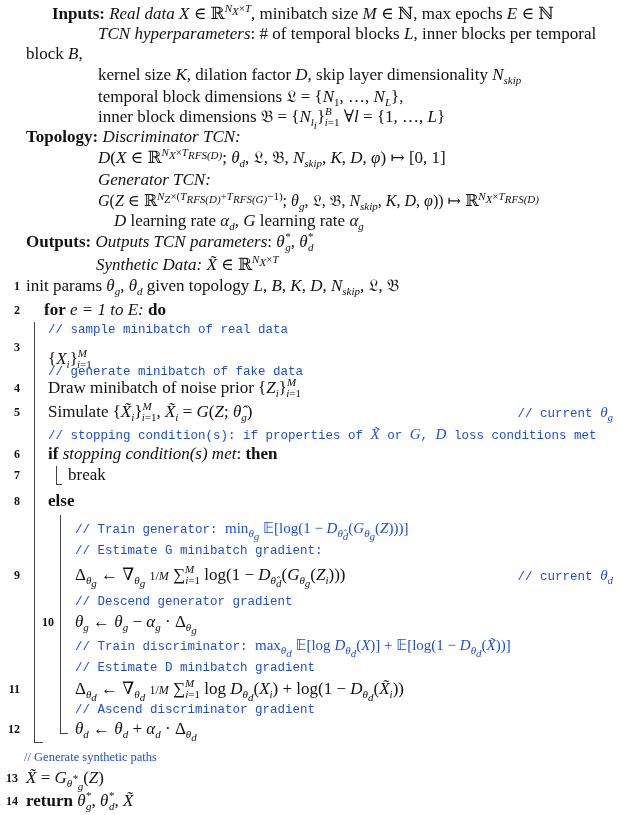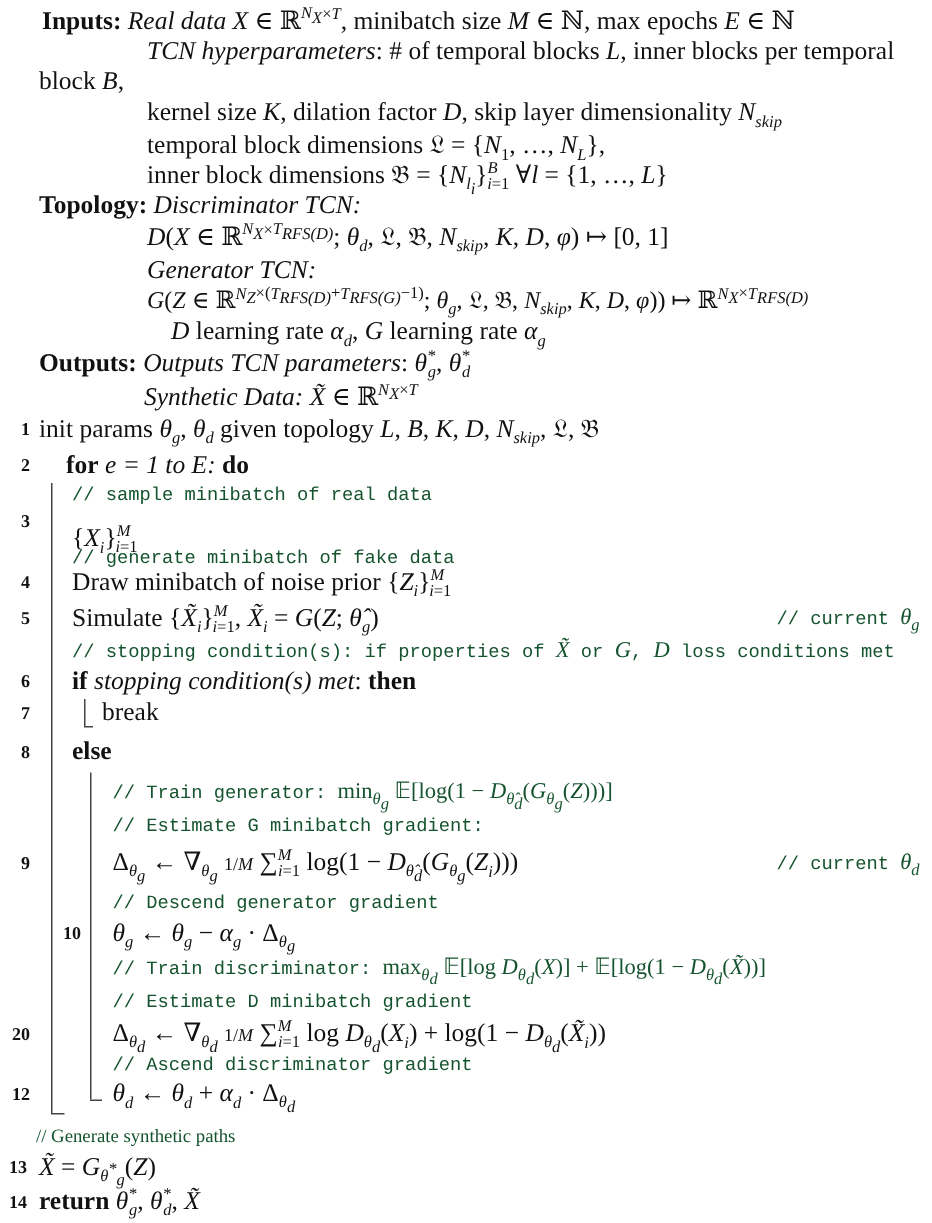--- a/index.html
+++ b/index.html
@@ -6,30 +6,30 @@
   body {
     width: 621px; height: 815px; position: relative; overflow: hidden;
     font-family: "Liberation Serif", "DejaVu Serif", serif;
     color: #111; font-size: 17px;
   }
   .row { position: absolute; white-space: nowrap; line-height: 20px; }
   .ln { position: absolute; width: 20px; text-align: right; font-size: 12px; font-weight: bold; color: #111; line-height: 20px; }
   .b { font-weight: bold; }
   .i { font-style: italic; }
   .m { font-style: italic; }
-  .cm { font-family: "Liberation Mono", "DejaVu Sans Mono", monospace; font-size: 12.5px; color: #14532d; }
+  .cm { font-family: "Liberation Mono", "DejaVu Sans Mono", monospace; font-size: 12.5px; color: #1d4ed8; }
   .cmath { font-family: "Liberation Serif", serif; font-size: 15px; }
   sub, sup { font-size: 11px; line-height: 0; }
   .vline { position: absolute; background: #444; width: 1px; }
   .hline { position: absolute; background: #444; height: 1px; }
 </style>
 </head>
 <body>
 
-<div class="row" style="left:28px; top:4px;">
+<div class="row" style="left:52px; top:4px;">
   <span class="b">Inputs:</span>
   <span class="i">Real data</span> <span class="m">X</span> ∈ ℝ<sup><span class="m">N<sub>X</sub></span>×<span class="m">T</span></sup>, minibatch size <span class="m">M</span> ∈ ℕ, max epochs <span class="m">E</span> ∈ ℕ
 </div>
 <div class="row" style="left:98px; top:24px;">
   <span class="i">TCN hyperparameters</span>: # of temporal blocks <span class="m">L</span>, inner blocks per temporal
 </div>
 <div class="row" style="left:26px; top:44px;">block <span class="m">B</span>,</div>
 <div class="row" style="left:98px; top:65px;">
   kernel size <span class="m">K</span>, dilation factor <span class="m">D</span>, skip layer dimensionality <span class="m">N<sub>skip</sub></span>
 </div>
@@ -122,21 +122,21 @@
 <div class="row cm" style="right:8px; top:565px;">// current <span class="cmath m">θ<sub>d</sub></span></div>
 
 <div class="row cm" style="left:75px; top:592px;">// Descend generator gradient</div>
 <div class="ln" style="left:0px; top:612px;padding-left:34px;">10</div>
 <div class="row" style="left:75px; top:612px;">
   <span class="m">θ<sub>g</sub></span> ← <span class="m">θ<sub>g</sub></span> − <span class="m">α<sub>g</sub></span> · Δ<sub><span class="m">θ<sub>g</sub></span></sub>
 </div>
 
 <div class="row cm" style="left:75px; top:635px;">// Train discriminator:  <span class="cmath">max<sub><span class="m">θ<sub>d</sub></span></sub> 𝔼[log <span class="m">D<sub>θ<sub>d</sub></sub></span>(<span class="m">X</span>)] + 𝔼[log(1 − <span class="m">D<sub>θ<sub>d</sub></sub></span>(<span class="m">X̃</span>))]</span></div>
 <div class="row cm" style="left:75px; top:658px;">// Estimate D minibatch gradient</div>
-<div class="ln" style="left:0px; top:679px;">20</div>
+<div class="ln" style="left:0px; top:679px;">11</div>
 <div class="row" style="left:75px; top:679px;">
   Δ<sub><span class="m">θ<sub>d</sub></span></sub> ← ∇<sub><span class="m">θ<sub>d</sub></span></sub> <span style="font-size:12px">1/<span class="m">M</span></span> ∑<sup><span class="m">M</span></sup><sub style="margin-left:-9px"><span class="m">i</span>=1</sub> log <span class="m">D<sub>θ<sub>d</sub></sub></span>(<span class="m">X<sub>i</sub></span>) + log(1 − <span class="m">D<sub>θ<sub>d</sub></sub></span>(<span class="m">X̃<sub>i</sub></span>))
 </div>
 
 <div class="row cm" style="left:75px; top:700px;">// Ascend discriminator gradient</div>
 <div class="ln" style="left:0px; top:719px;">12</div>
 <div class="row" style="left:75px; top:719px;">
   <span class="m">θ<sub>d</sub></span> ← <span class="m">θ<sub>d</sub></span> + <span class="m">α<sub>d</sub></span> · Δ<sub><span class="m">θ<sub>d</sub></span></sub>
 </div>
 

